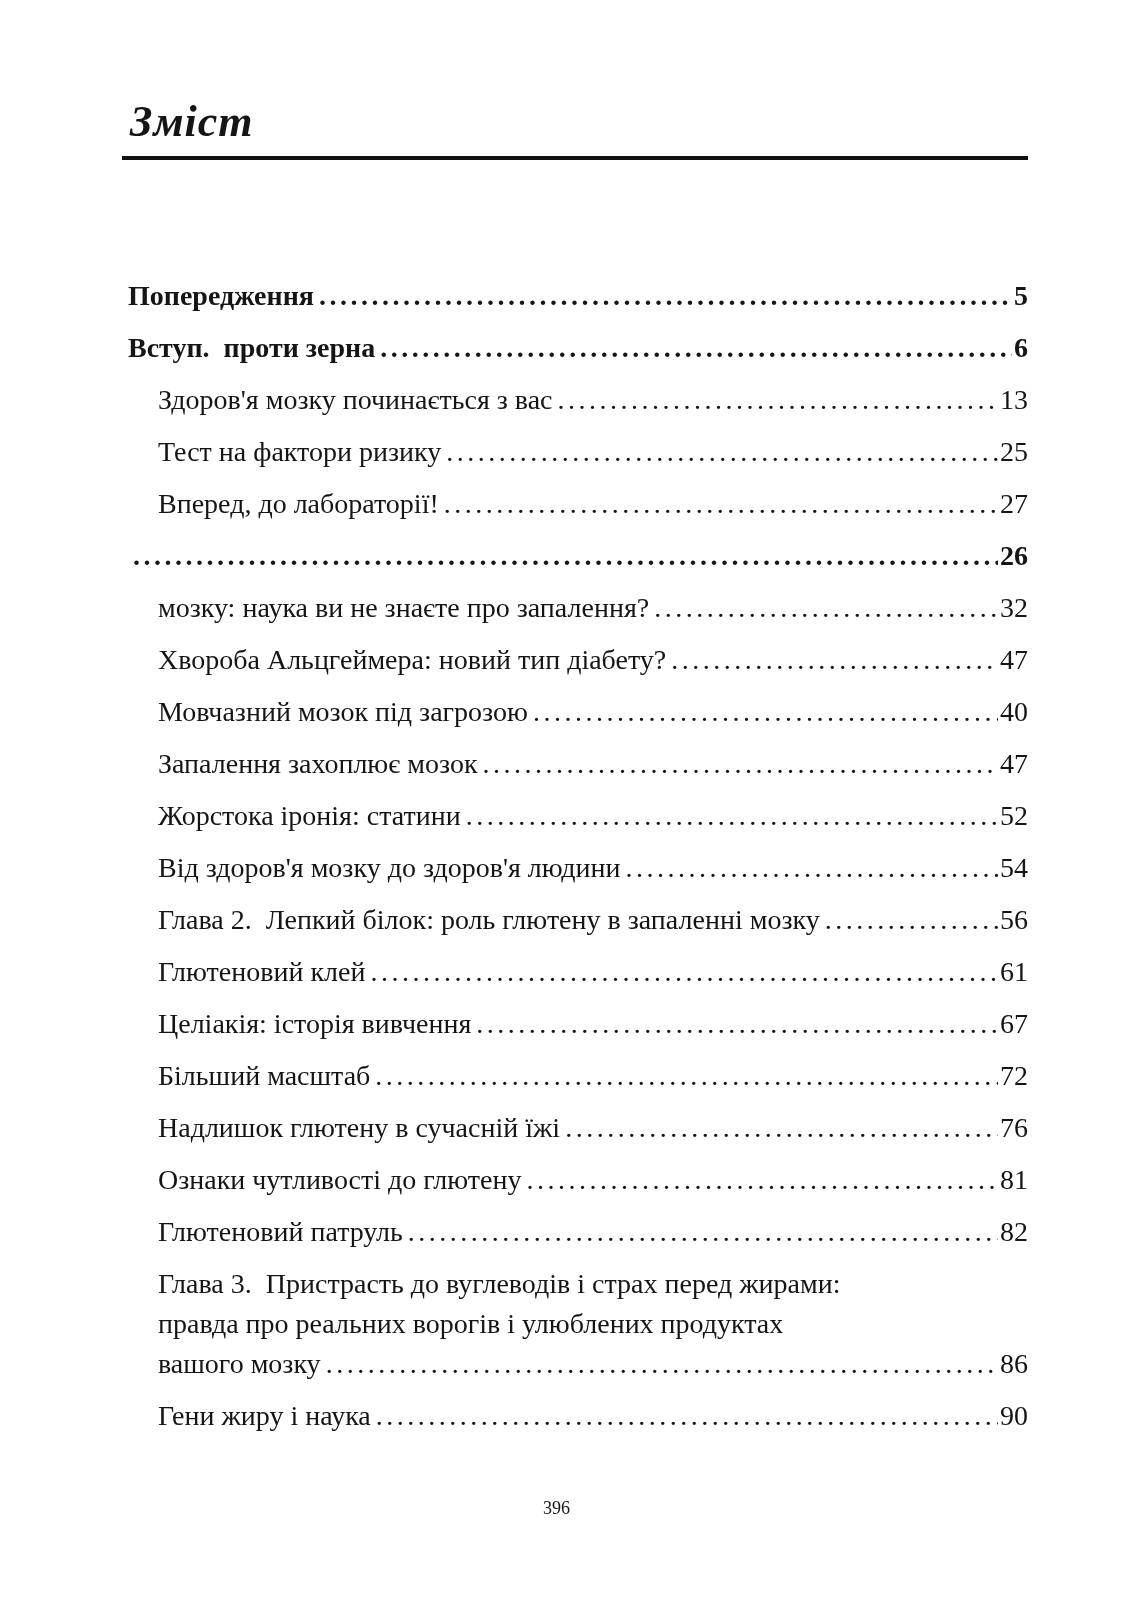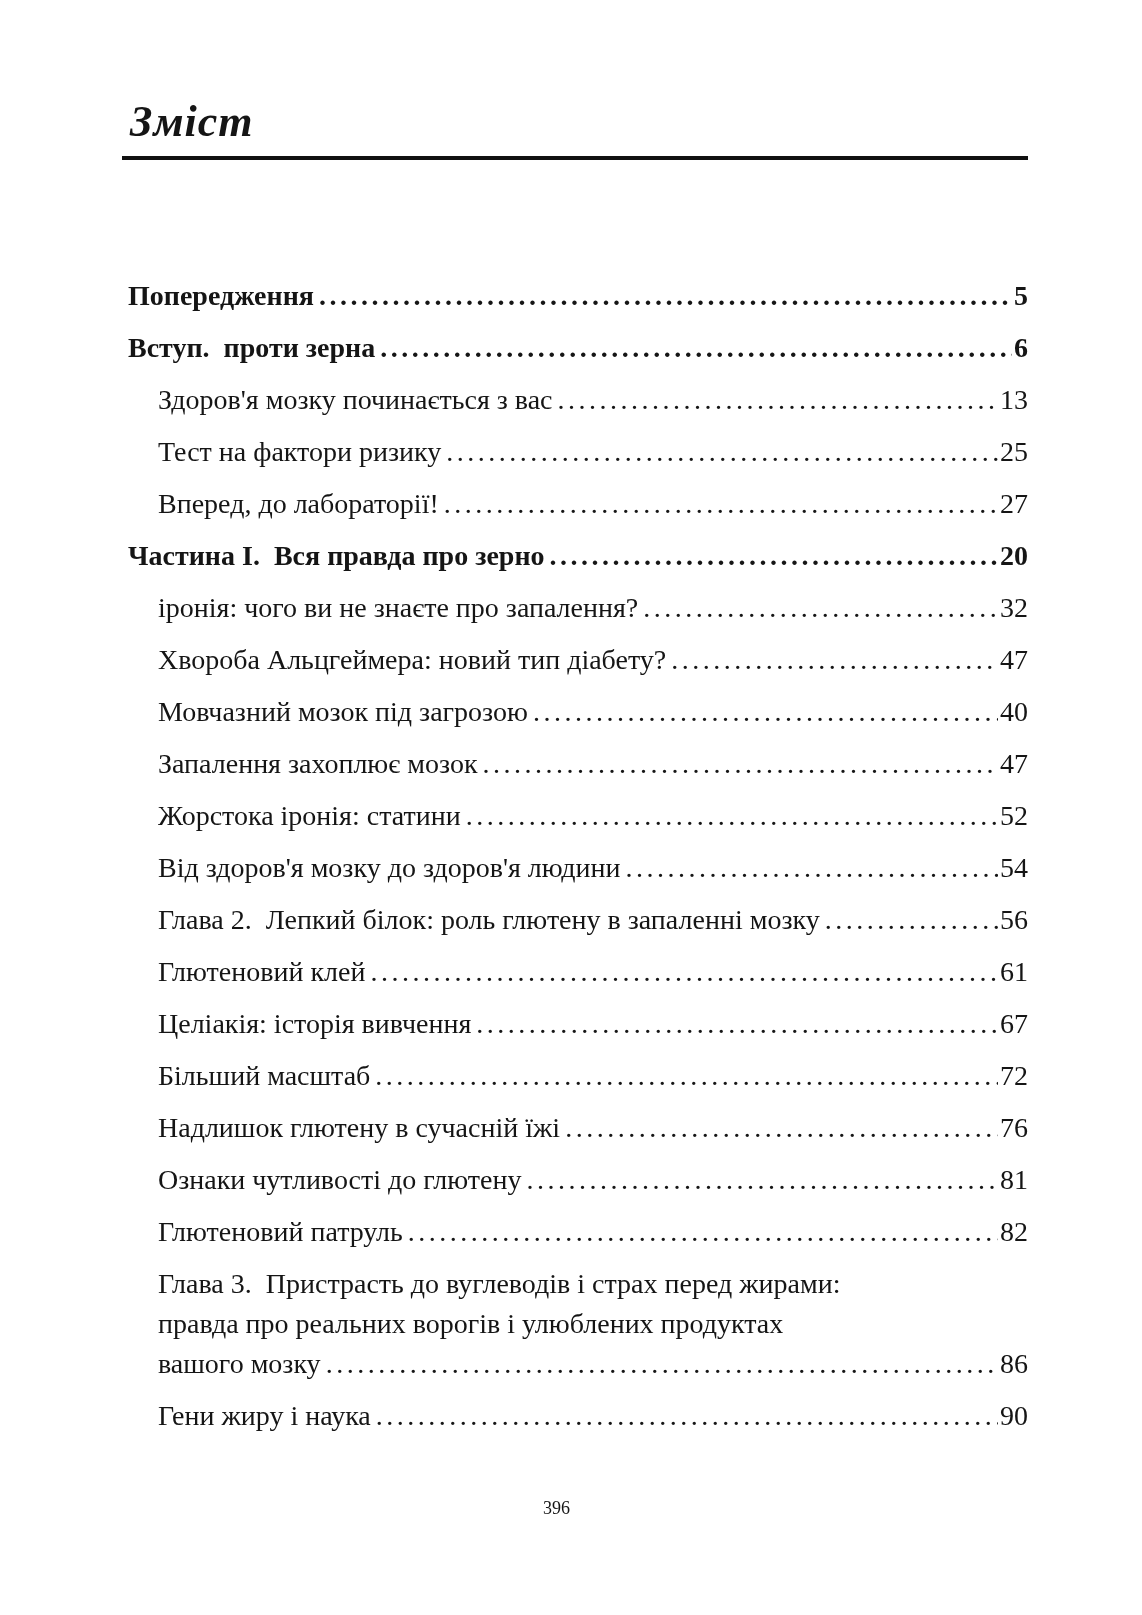--- a/index.html
+++ b/index.html
@@ -120,28 +120,27 @@
       </div>
       <div class="toc-entry indent">
         <div class="toc-lastline">
           <span class="toc-text">Вперед, до лабораторії!</span>
           <span class="dots"></span>
           <span class="pg">27</span>
         </div>
       </div>
       <div class="toc-entry bold">
         <div class="toc-lastline">
-          <span class="toc-text">Частина I.  Вся правда про зерно</span>
-          <span class="dots"></span>
-          <span class="pg">20</span>
-        </div>
-      </div>
-      <div class="toc-entry indent">
-        <div class="toc-lastline">
-          <span class="toc-text">іронія: чого ви не знаєте про запалення?</span>
+          <span class="dots"></span>
+          <span class="pg">26</span>
+        </div>
+      </div>
+      <div class="toc-entry indent">
+        <div class="toc-lastline">
+          <span class="toc-text">мозку: наука ви не знаєте про запалення?</span>
           <span class="dots"></span>
           <span class="pg">32</span>
         </div>
       </div>
       <div class="toc-entry indent">
         <div class="toc-lastline">
           <span class="toc-text">Хвороба Альцгеймера: новий тип діабету?</span>
           <span class="dots"></span>
           <span class="pg">47</span>
         </div>

